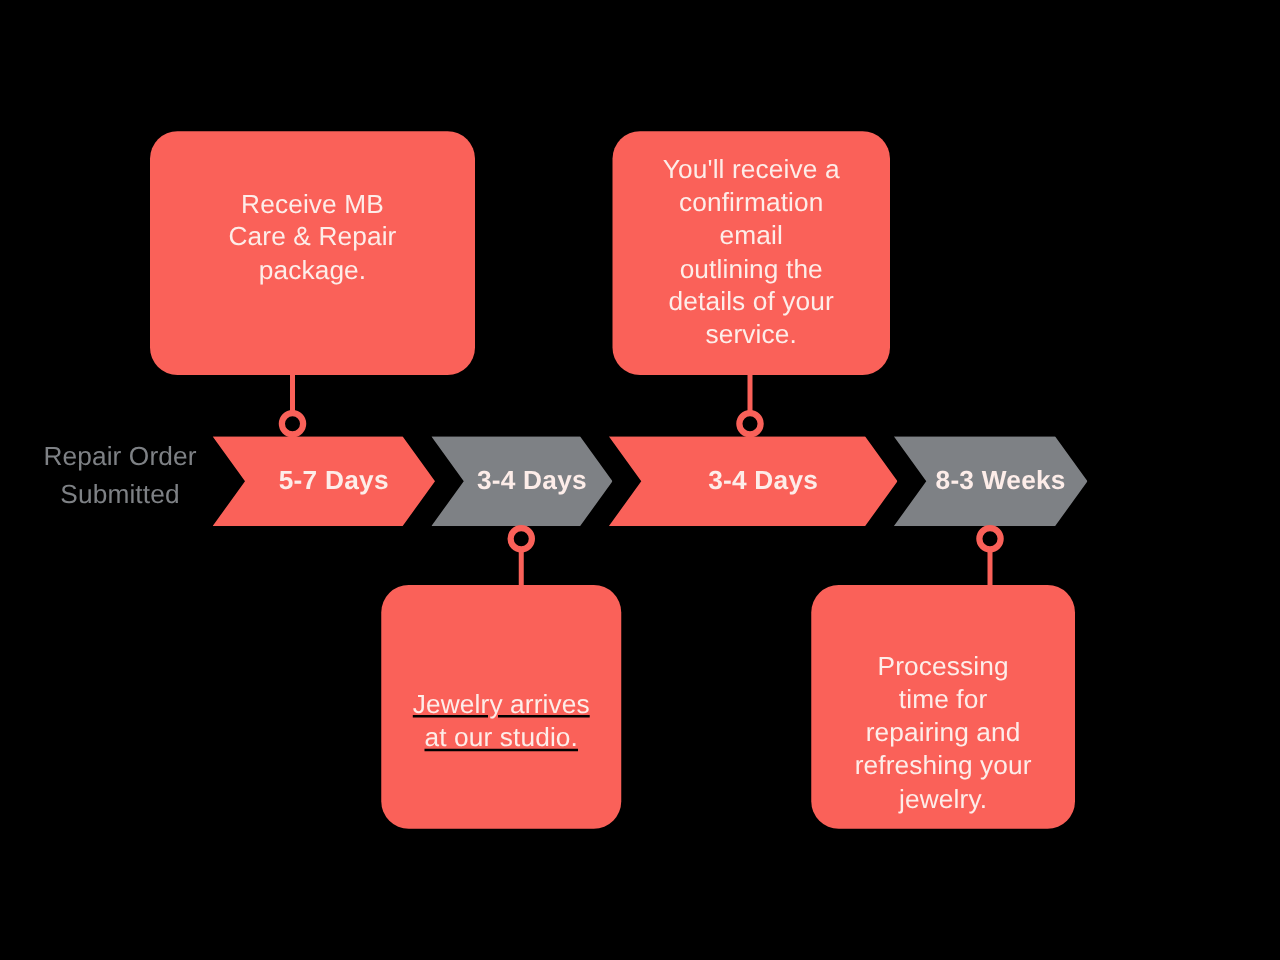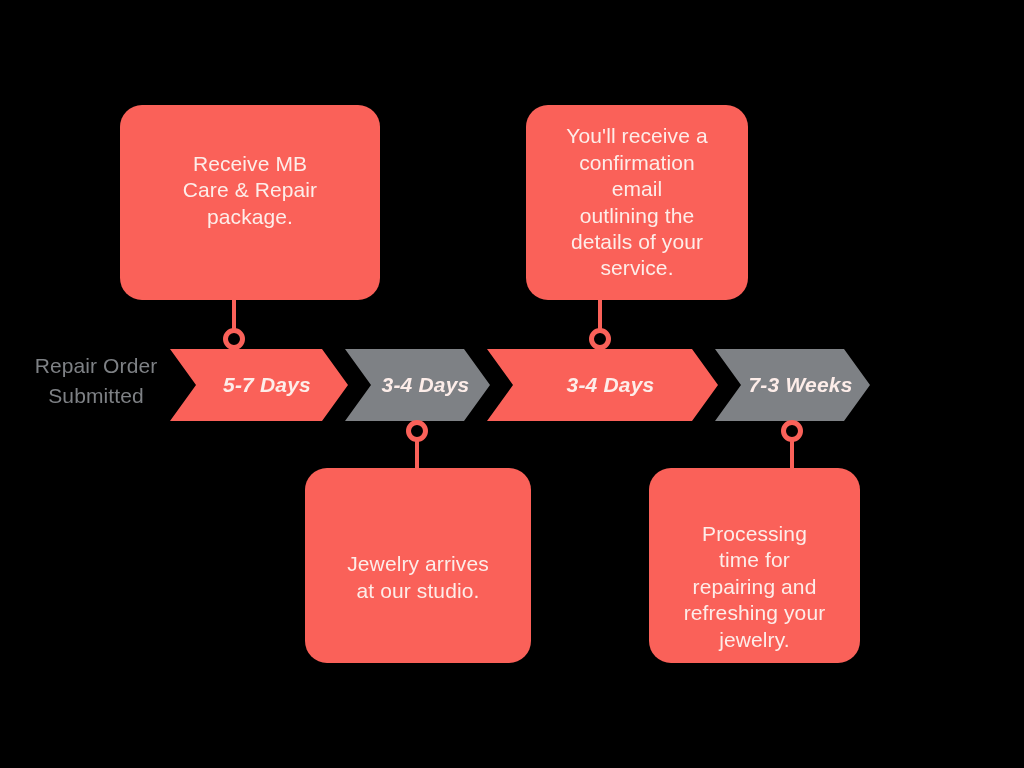--- a/index.html
+++ b/index.html
@@ -37,22 +37,22 @@
     font-size: 21px;
     line-height: 1.26;
     text-align: center;
     font-weight: 400;
     letter-spacing: 0.1px;
     white-space: pre-line;
   }
 
   .card-top-1 { left: 120px; top: 105px; width: 260px; height: 195px; }
   .card-top-1 .card-text { transform: translateY(-12px); }
-  .card-top-2 { left: 490px; top: 105px; width: 222px; height: 195px; margin-left: 36px; }
-  .card-bot-1 { left: 305px; top: 468px; width: 226px; height: 195px; }
+  .card-top-2 { left: 490px; top: 105px; width: 222px; height: 195px; }
+  .card-bot-1 { left: 305px; top: 468px; width: 192px; height: 195px; text-decoration: underline; }
   .card-bot-1 .card-text { transform: translateY(12px); }
   .card-bot-2 { left: 649px; top: 468px; width: 211px; height: 195px; align-items: flex-end; }
 
   
   .connector {
     position: absolute;
     width: 22px;
   }
   .connector .stem {
     position: absolute;
@@ -82,21 +82,20 @@
   .conn-3 { left: 406px; top: 420px; height: 52px; }
   .conn-4 { left: 781px; top: 420px; height: 52px; }
 
   
   .band {
     position: absolute;
     left: 0;
     top: 349px;
     width: 1024px;
     height: 52px;
-    font-style: italic;
   }
   .chev {
     position: absolute;
     top: 0;
     height: 72px;
     display: flex;
     align-items: center;
     justify-content: center;
     clip-path: polygon(0 0, calc(100% - 26px) 0, 100% 50%, calc(100% - 26px) 100%, 0 100%, 26px 50%);
   }
@@ -163,21 +162,21 @@
     <div class="chev coral chev-1">
       <span class="chev-label">5-7 Days</span>
     </div>
     <div class="chev gray chev-2">
       <span class="chev-label">3-4 Days</span>
     </div>
     <div class="chev coral chev-3">
       <span class="chev-label">3-4 Days</span>
     </div>
     <div class="chev gray chev-4">
-      <span class="chev-label">7-3 Weeks</span>
+      <span class="chev-label">8-3 Weeks</span>
     </div>
   </div>
 
   <div class="end-label label-start">Repair Order
 Submitted</div>
 
   <div class="connector up conn-3">
     <div class="ring"></div>
     <div class="stem"></div>
   </div>

